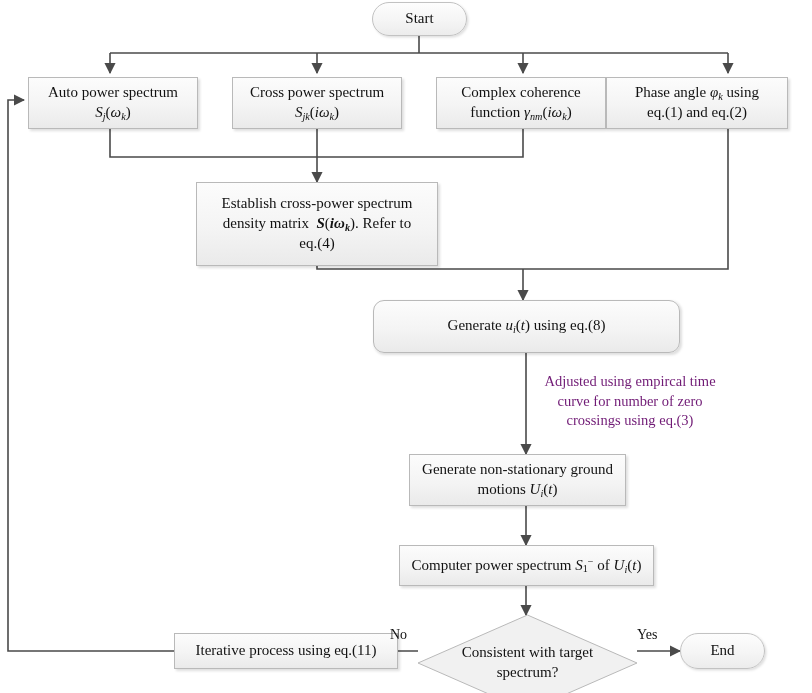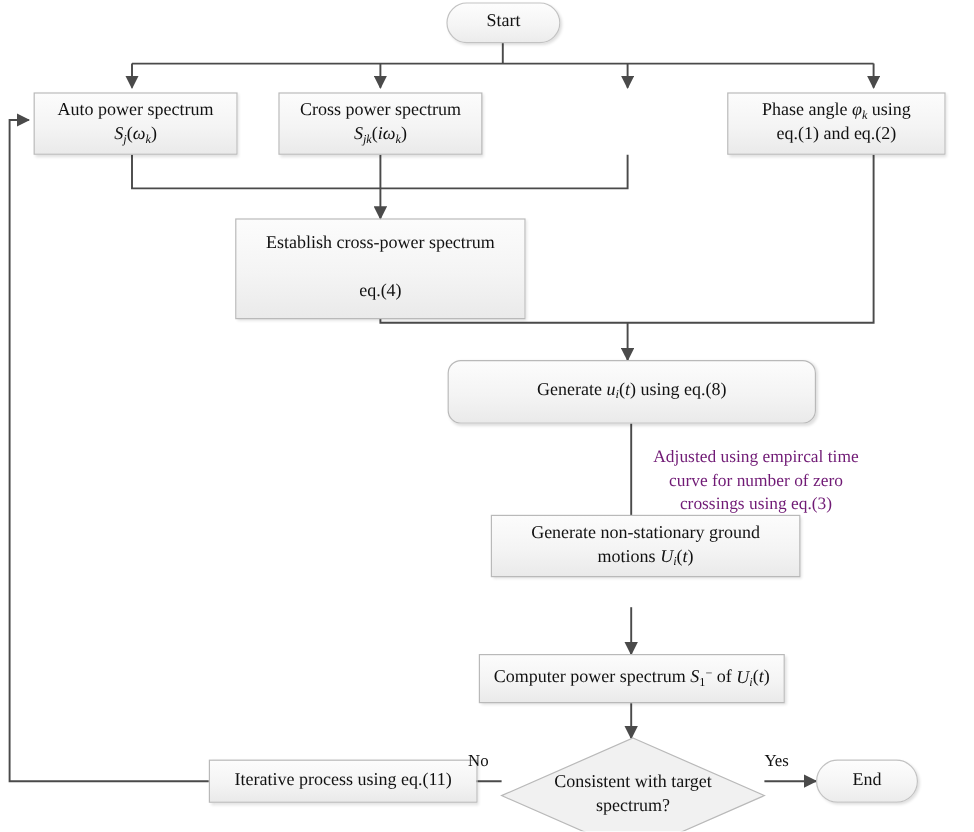--- a/index.html
+++ b/index.html
@@ -136,45 +136,51 @@
     </span>
   </div>
 
   <div class="node" style="left:232px; top:77px; width:170px; height:52px;">
     <span class="txt">
       <span>Cross power spectrum</span><br>
       <span><i class="v">S<sub>jk</sub></i>(<i class="v">iω<sub>k</sub></i>)</span>
     </span>
   </div>
 
+  <div class="node" style="left:436px; top:77px; width:170px; height:52px;">
+    <span class="txt">
+      <span>Complex coherence</span><br>
+      <span>function <i class="v">γ<sub>nm</sub></i>(<i class="v">iω<sub>k</sub></i>)</span>
+    </span>
+  </div>
 
   <div class="node" style="left:606px; top:77px; width:182px; height:52px;">
     <span class="txt">
       <span>Phase angle <i class="v">φ<sub>k</sub></i> using</span><br>
       <span>eq.(1) and eq.(2)</span>
     </span>
   </div>
 
   <div class="node" style="left:196px; top:182px; width:242px; height:84px;">
     <span class="txt">
       <span>Establish cross-power spectrum</span><br>
-      <br>
+      <span>density matrix&nbsp; <span class="bi">S</span>(<span class="bi">iω<sub>k</sub></span>). Refer to</span><br>
       <span>eq.(4)</span>
     </span>
   </div>
 
   <div class="node" style="left:373px; top:300px; width:307px; height:53px;border-radius:11px;">
     <span class="txt">Generate <i class="v">u<sub>i</sub></i>(<i class="v">t</i>) using eq.(8)</span>
   </div>
 
   <div class="note" style="left:530px; top:372px; width:200px;">Adjusted using empircal time
 curve for number of zero
 crossings using eq.(3)</div>
 
-  <div class="node" style="left:409px; top:429px; width:258px; height:52px;">
+  <div class="node" style="left:409px; top:454px; width:217px; height:52px;">
     <span class="txt">
       <span>Generate non-stationary ground</span><br>
       <span>motions <i class="v">U<sub>i</sub></i>(<i class="v">t</i>)</span>
     </span>
   </div>
 
   <div class="node" style="left:399px; top:545px; width:255px; height:41px;">
     <span class="txt">Computer power spectrum <i class="v">S</i><sub>1</sub><sup>−</sup> of <i class="v">U<sub>i</sub></i>(<i class="v">t</i>)</span>
   </div>
 

